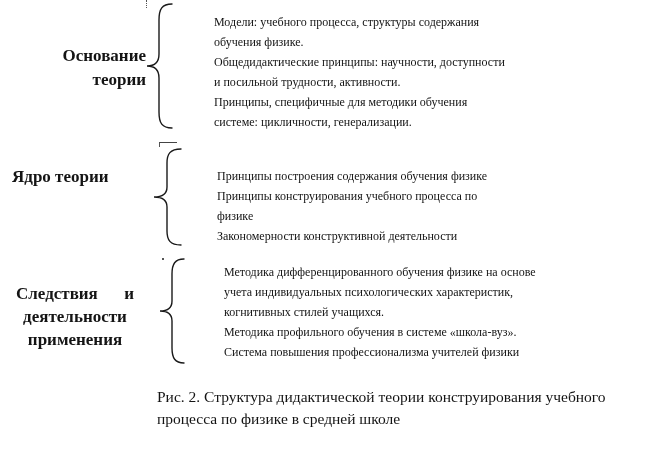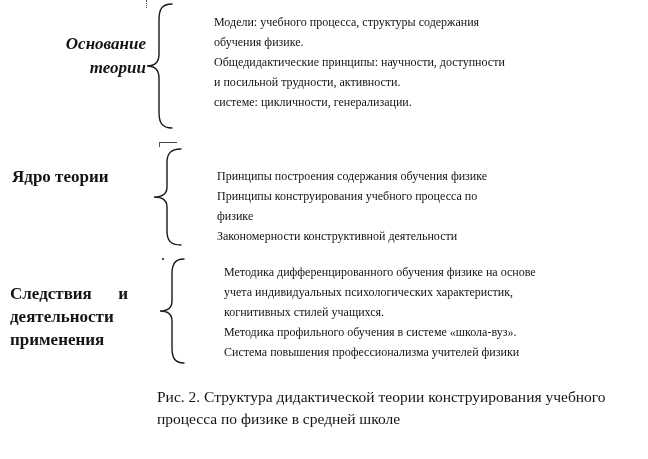--- a/index.html
+++ b/index.html
@@ -18,20 +18,21 @@
     line-height: 20px;
     white-space: nowrap;
     margin-left: 24px;
   }
   .txt div { height: 20px; }
   .lbl {
     position: absolute;
     font-weight: bold;
     font-size: 17px;
     line-height: 24px;
+    text-align: center;
   }
   .lbl-right { text-align: right; }
   .lbl3 { line-height: 23px; }
   .lbl3 .split {
     display: flex;
     justify-content: space-between;
   }
   .brace { position: absolute; }
   .brace svg { display: block; }
   .caption {
@@ -47,57 +48,58 @@
   .art { position: absolute; }
   .art1 { left: 146px; top: 0;   width: 0;   height: 8px; border-left: 1px dotted #555; }
   .art2 { left: 159px; top: 142px; width: 17px; height: 4px; border-top: 1px solid #444; border-left: 1px solid #555; }
   .art3 { left: 162px; top: 258px; width: 2px; height: 2px; background: #555; }
 </style>
 </head>
 <body>
 
 <div id="canvas">
 
-  <div class="lbl lbl-right" style="left:40px; top:32px; width:106px;font-style:italic;">
+  <div class="lbl lbl-right" style="left:40px; top:44px; width:106px;">
     <div>Основание</div>
     <div>теории</div>
   </div>
 
   <div class="brace" style="left:142px; top:2px;">
     <svg width="34" height="128" viewBox="0 0 34 128" fill="none">
       <path d="M30,2 C20,2 17,7 17,18 L17,52 C17,60 13,64 5,64 C13,64 17,68 17,76 L17,110 C17,121 20,126 30,126" stroke="#1a1a1a" stroke-width="1.4" stroke-linecap="round"></path>
     </svg>
   </div>
 
   <div class="txt" style="left:190px; top:12px;">
     <div>Модели: учебного процесса, структуры содержания</div>
     <div>обучения физике.</div>
     <div>Общедидактические принципы: научности, доступности</div>
     <div>и посильной трудности, активности.</div>
+    <div>Принципы, специфичные для методики обучения</div>
     <div>системе: цикличности, генерализации.</div>
   </div>
 
   <div class="lbl" style="left:12px; top:165px;">
     <div>Ядро теории</div>
   </div>
 
   <div class="brace" style="left:149px; top:147px;">
     <svg width="36" height="100" viewBox="0 0 36 100" fill="none">
       <path d="M32,2 C21,2 18,7 18,16 L18,40 C18,47 14,50 5,50 C14,50 18,53 18,60 L18,84 C18,93 21,98 32,98" stroke="#1a1a1a" stroke-width="1.4" stroke-linecap="round"></path>
     </svg>
   </div>
 
   <div class="txt" style="left:193px; top:166px;">
     <div>Принципы построения содержания обучения физике</div>
     <div>Принципы конструирования учебного процесса по</div>
     <div>физике</div>
     <div>Закономерности конструктивной деятельности</div>
   </div>
 
-  <div class="lbl lbl3" style="left:10px; top:282px; width:118px;">
+  <div class="lbl lbl3" style="left:16px; top:282px; width:118px;">
     <div class="split">
       <span>Следствия</span>
       <span>и</span>
     </div>
     <div>деятельности</div>
     <div>применения</div>
   </div>
 
   <div class="brace" style="left:156px; top:257px;">
     <svg width="30" height="108" viewBox="0 0 30 108" fill="none">

